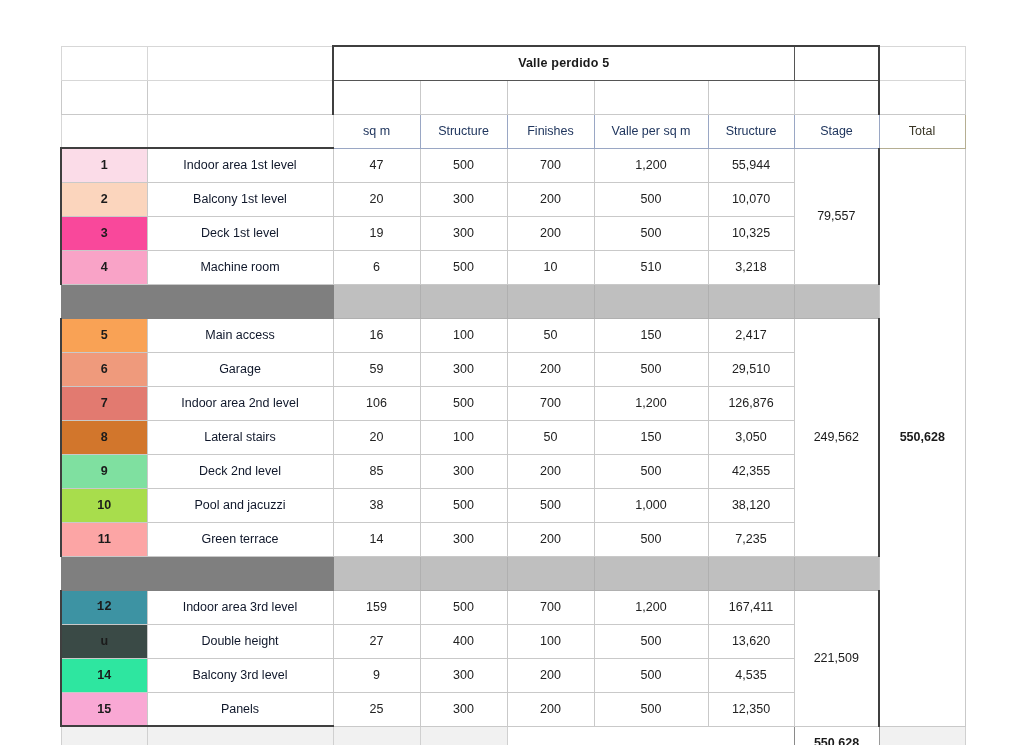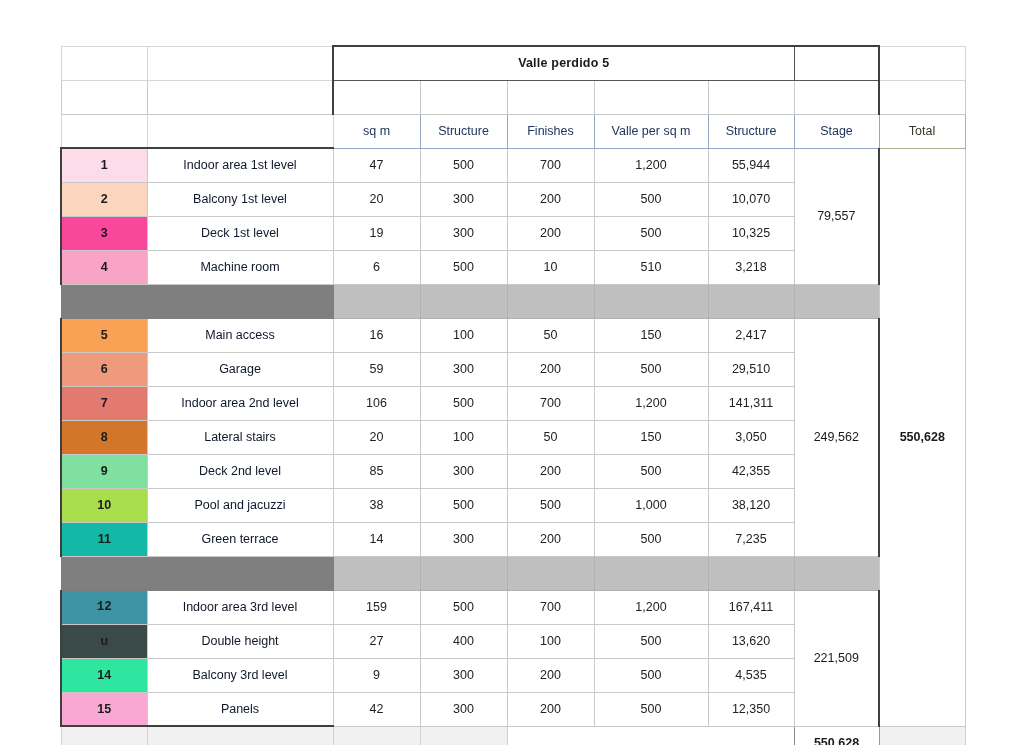--- a/index.html
+++ b/index.html
@@ -240,21 +240,21 @@
     <td class="num-cell">29,510</td>
   </tr>
 
   <tr>
     <td class="idx-cell outer-left" style="background: rgb(226, 122, 112);">7</td>
     <td class="name-cell">Indoor area 2nd level</td>
     <td class="num-cell">106</td>
     <td class="num-cell">500</td>
     <td class="num-cell">700</td>
     <td class="num-cell">1,200</td>
-    <td class="num-cell">141,311</td>
+    <td class="num-cell">126,876</td>
   </tr>
 
   <tr>
     <td class="idx-cell outer-left" style="background: rgb(210, 118, 44);">8</td>
     <td class="name-cell">Lateral stairs</td>
     <td class="num-cell">20</td>
     <td class="num-cell">100</td>
     <td class="num-cell">50</td>
     <td class="num-cell">150</td>
     <td class="num-cell">3,050</td>
@@ -274,21 +274,21 @@
     <td class="idx-cell outer-left" style="background: rgb(168, 221, 76);">10</td>
     <td class="name-cell">Pool and jacuzzi</td>
     <td class="num-cell">38</td>
     <td class="num-cell">500</td>
     <td class="num-cell">500</td>
     <td class="num-cell">1,000</td>
     <td class="num-cell">38,120</td>
   </tr>
 
   <tr>
-    <td class="idx-cell outer-left" style="background: #14b8a6;">11</td>
+    <td class="idx-cell outer-left" style="background: #fca5a5;">11</td>
     <td class="name-cell">Green terrace</td>
     <td class="num-cell">14</td>
     <td class="num-cell">300</td>
     <td class="num-cell">200</td>
     <td class="num-cell">500</td>
     <td class="num-cell">7,235</td>
   </tr>
 
   <tr class="sep-dark">
     <td class="sep-left outer-left"></td>
@@ -328,21 +328,21 @@
     <td class="num-cell">9</td>
     <td class="num-cell">300</td>
     <td class="num-cell">200</td>
     <td class="num-cell">500</td>
     <td class="num-cell">4,535</td>
   </tr>
 
   <tr>
     <td class="idx-cell outer-left outer-bottom" style="background: #f9a8d4;">15</td>
     <td class="name-cell outer-bottom">Panels</td>
-    <td class="num-cell">42</td>
+    <td class="num-cell">25</td>
     <td class="num-cell">300</td>
     <td class="num-cell">200</td>
     <td class="num-cell">500</td>
     <td class="num-cell">12,350</td>
   </tr>
 
   <tr>
     <td class="foot-blank"></td>
     <td class="foot-blank"></td>
     <td class="foot-blank"></td>

